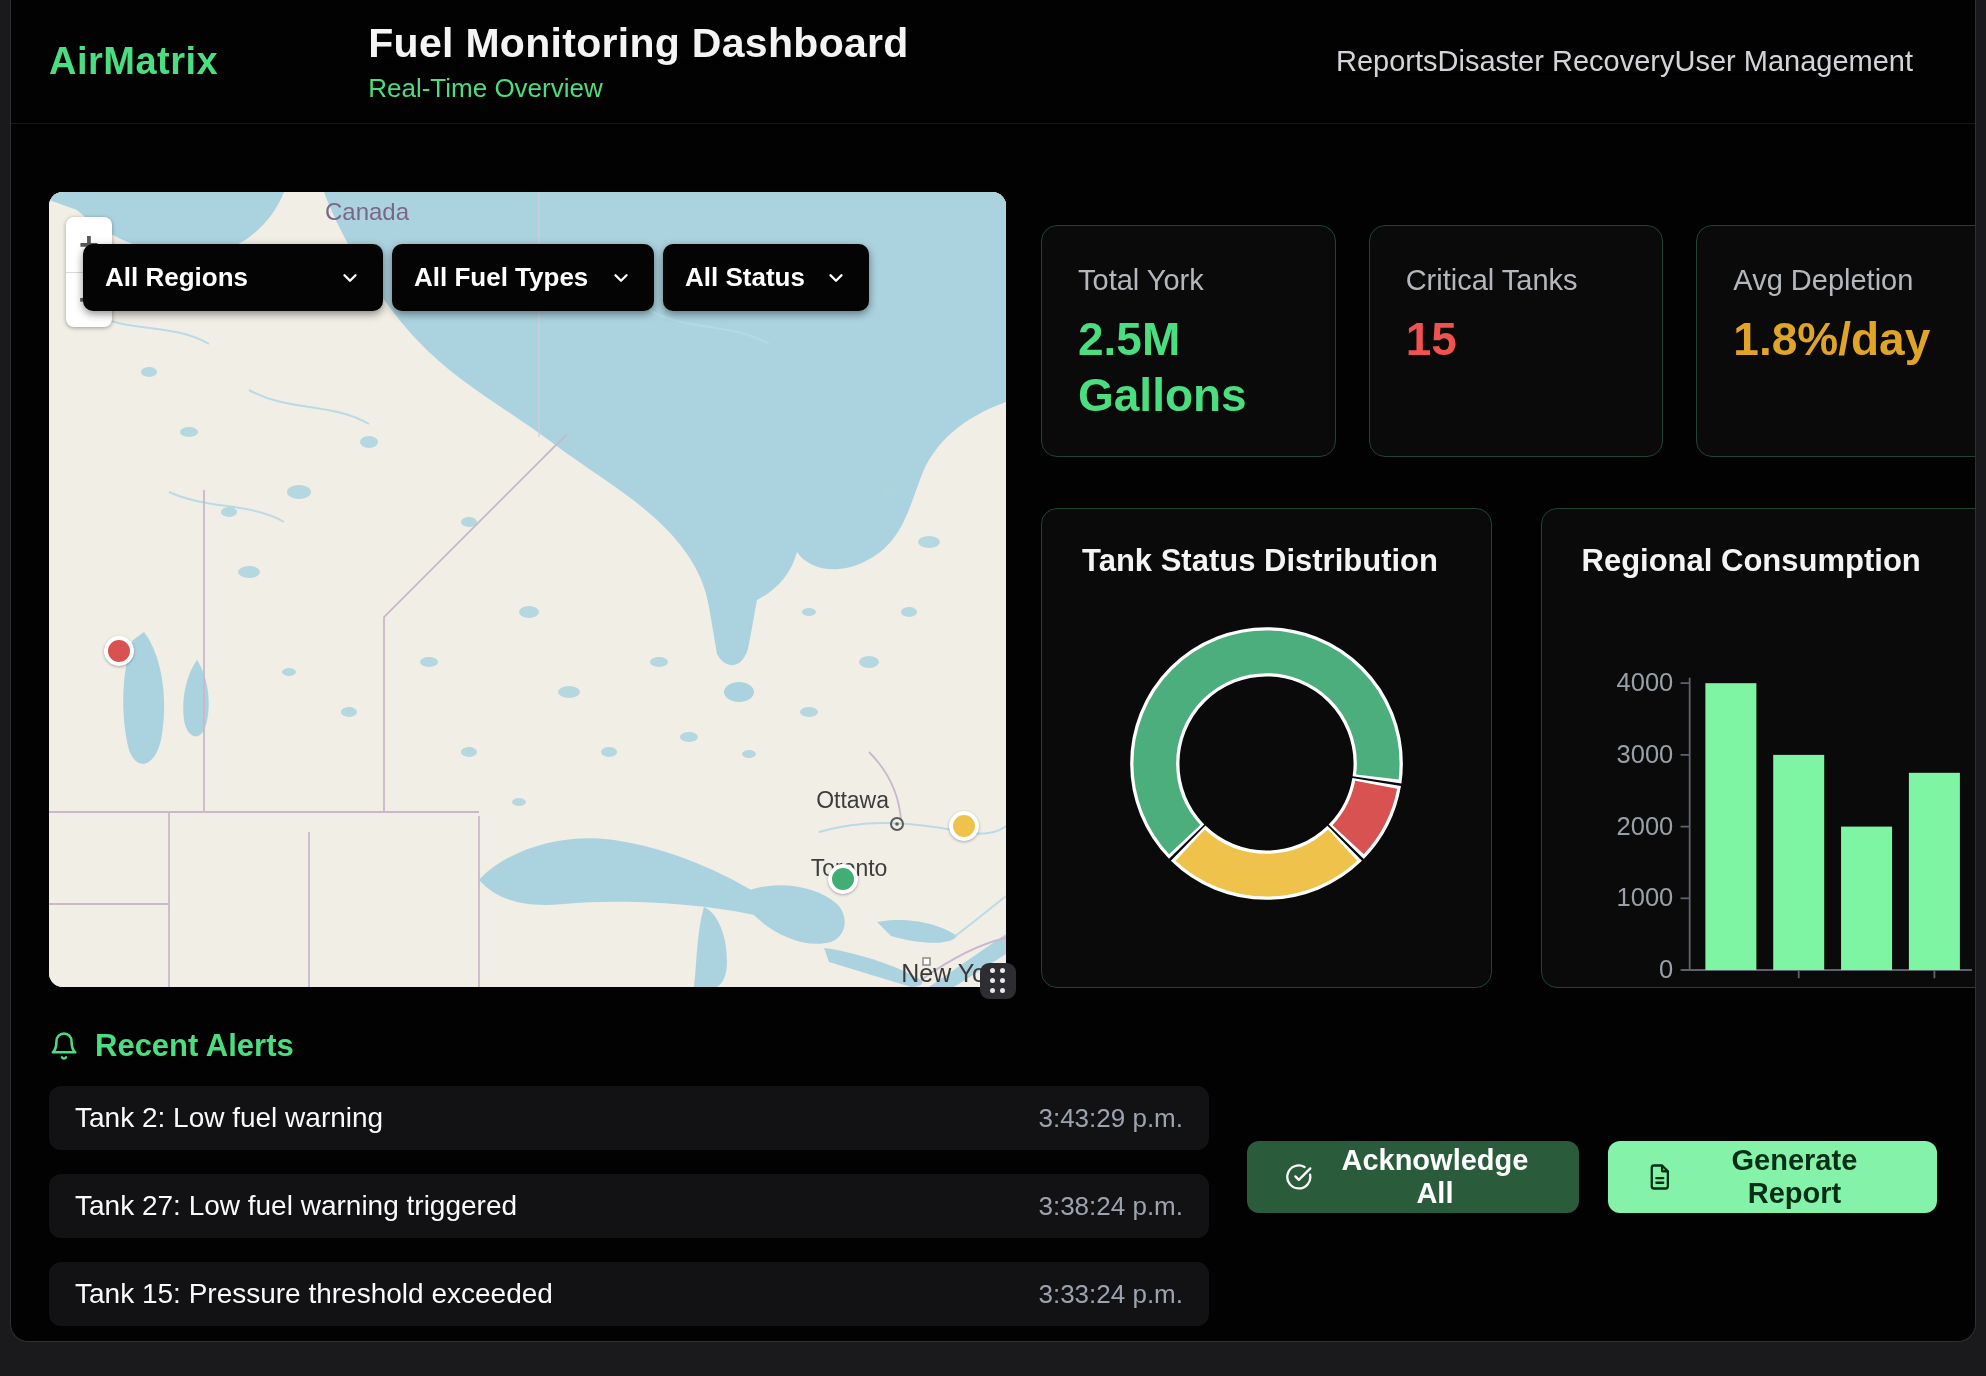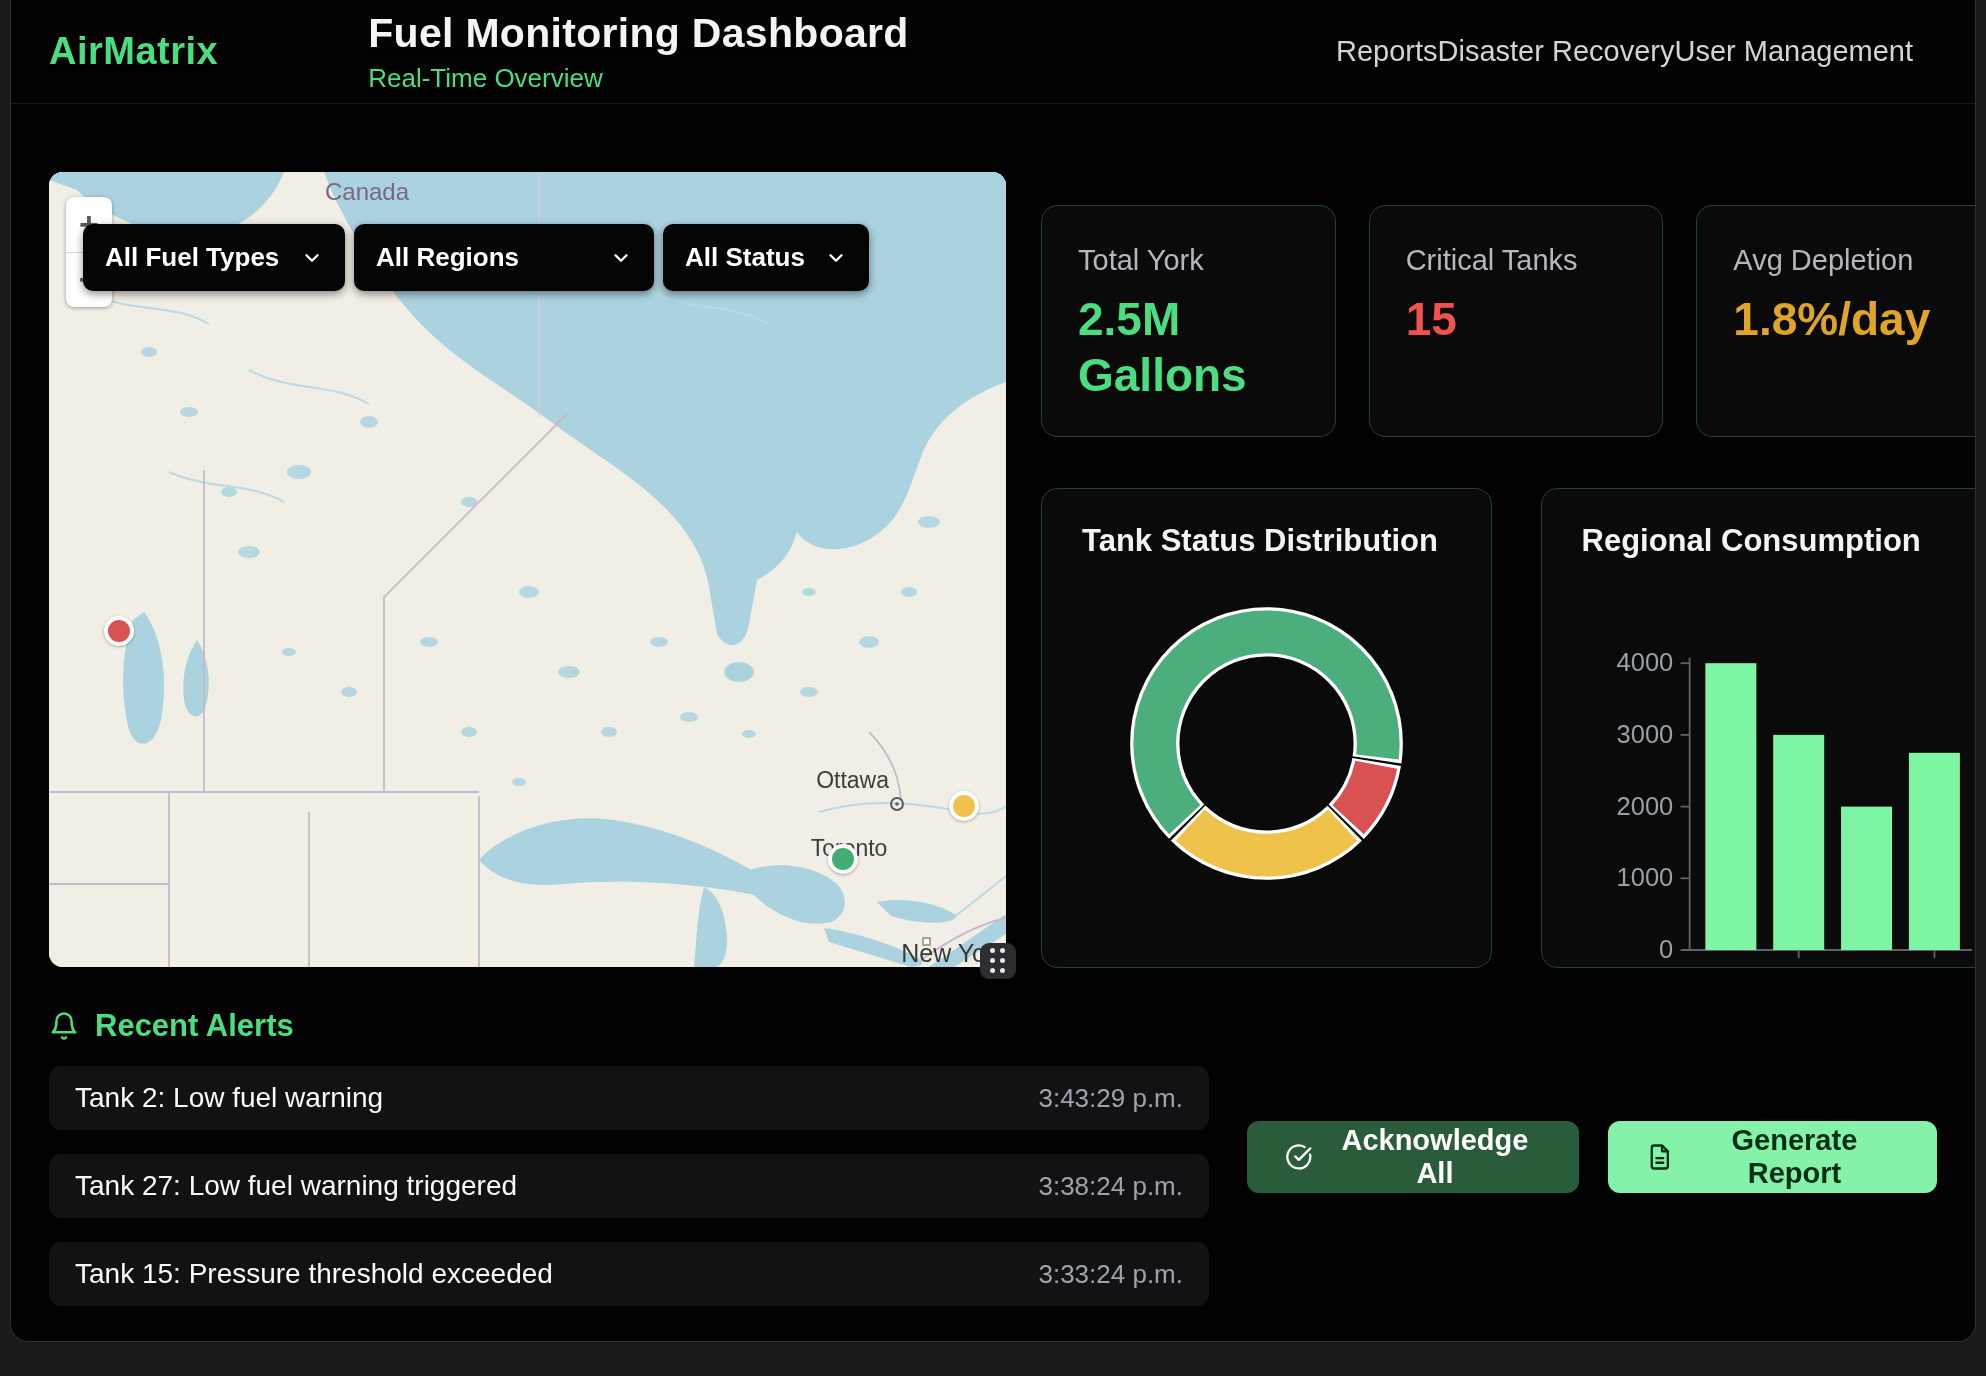--- a/index.html
+++ b/index.html
@@ -2,21 +2,21 @@
 <html><head>
 <meta charset="utf-8">
 <style>
   * { margin:0; padding:0; box-sizing:border-box; }
   html,body { width:1986px; height:1376px; overflow:hidden; background:#1a1a1d;
               font-family:"Liberation Sans","DejaVu Sans",sans-serif; }
   .app { margin:0 10px; height:1342px; background:#020203; border:1px solid #2f2f34;
          border-top:none; border-radius:0 0 18px 18px; overflow:hidden; }
 
   
-  .nav { height:104px; display:flex; align-items:center; padding:0 62px 0 38px;
+  .nav { height:124px; display:flex; align-items:center; padding:0 62px 0 38px;
          border-bottom:1px solid #17171b;text-decoration:underline; }
   .brand { font-size:38px; font-weight:bold; color:#4ade80; letter-spacing:.5px; }
   .titleblock { margin-left:150px; }
   .page-title { font-size:41px; font-weight:bold; color:#f4f4f5; letter-spacing:.3px; }
   .page-sub { font-size:26px; color:#4ade80; margin-top:6px; }
   .navlinks { margin-left:auto; display:flex; }
   .navlink { font-size:29px; color:#d4d4d8; cursor:pointer; }
 
   
   .content { padding:68px 38px 0; display:flex; gap:35px; }
@@ -186,28 +186,28 @@
           </div>
       </div>
 
       <div class="zoomctl">
         <div class="zoombtn">+</div>
         <div class="zoomdiv"></div>
         <div class="zoombtn">−</div>
       </div>
 
       <div class="filters">
-        <div class="dropdown dd-fuel">
-          <span>All Fuel Types</span>
+        <div class="dropdown dd-regions">
+          <span>All Regions</span>
           <svg class="chev" viewBox="0 0 24 24">
             <polyline points="6,9 12,15 18,9" fill="none" stroke="#fff" stroke-width="2.6" stroke-linecap="round" stroke-linejoin="round"></polyline>
           </svg>
         </div>
-        <div class="dropdown dd-regions">
-          <span>All Regions</span>
+        <div class="dropdown dd-fuel">
+          <span>All Fuel Types</span>
           <svg class="chev" viewBox="0 0 24 24">
             <polyline points="6,9 12,15 18,9" fill="none" stroke="#fff" stroke-width="2.6" stroke-linecap="round" stroke-linejoin="round"></polyline>
           </svg>
         </div>
         <div class="dropdown dd-status">
           <span>All Status</span>
           <svg class="chev" viewBox="0 0 24 24">
             <polyline points="6,9 12,15 18,9" fill="none" stroke="#fff" stroke-width="2.6" stroke-linecap="round" stroke-linejoin="round"></polyline>
           </svg>
         </div>

